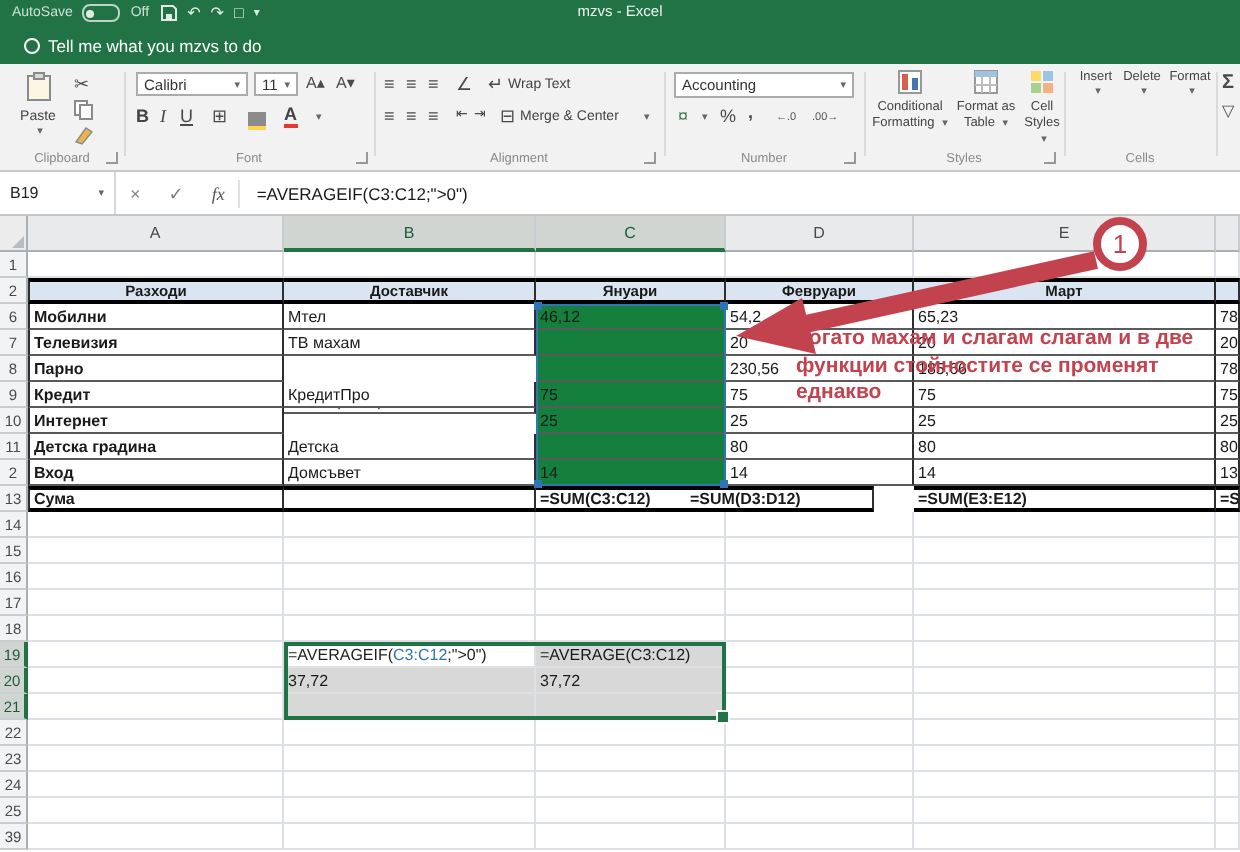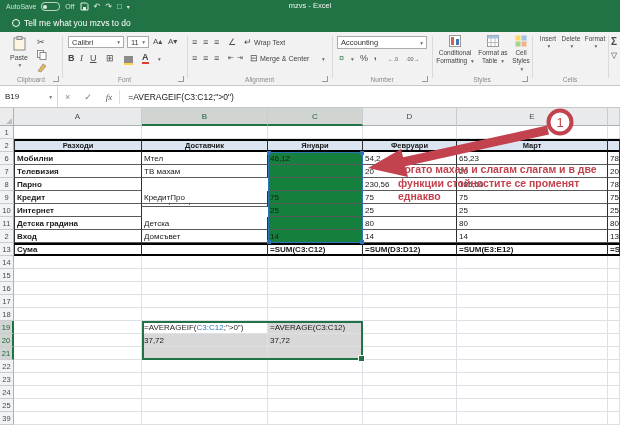--- a/index.html
+++ b/index.html
@@ -318,21 +318,21 @@
     <div class="cell abs2 tc" style="left: 608px; top: 109px; width: 12px; height: 13px;">80</div>
     <div class="cell abs2 tc lbl tl" style="left: 14px; top: 122px; width: 128px; height: 13px;">Вход</div>
     <div class="cell abs2 tc" style="left: 142px; top: 122px; width: 126px; height: 13px;">Домсъвет</div>
     <div class="cell abs2 tc ref" style="left: 268px; top: 122px; width: 95px; height: 13px;">14</div>
     <div class="cell abs2 tc" style="left: 363px; top: 122px; width: 94px; height: 13px;">14</div>
     <div class="cell abs2 tc" style="left: 457px; top: 122px; width: 151px; height: 13px;">14</div>
     <div class="cell abs2 tc" style="left: 608px; top: 122px; width: 12px; height: 13px;">13,</div>
     <div class="cell abs2 tc sum lbl tl" style="left: 14px; top: 135px; width: 128px; height: 13px;">Сума</div>
     <div class="cell abs2 tc sum" style="left: 142px; top: 135px; width: 126px; height: 13px;"></div>
     <div class="cell abs2 tc sum" style="left: 268px; top: 135px; width: 95px; height: 13px;">=SUM(C3:C12)</div>
-    <div class="cell abs2 tc sum" style="left: 363px; top: 135px; width: 94px; height: 13px;">=SUM(D3:D12)</div>
+    <div class="cell abs2 tc sum" style="left: 343px; top: 135px; width: 94px; height: 13px;">=SUM(D3:D12)</div>
     <div class="cell abs2 tc sum" style="left: 457px; top: 135px; width: 151px; height: 13px;">=SUM(E3:E12)</div>
     <div class="cell abs2 tc sum" style="left: 608px; top: 135px; width: 12px; height: 13px;">=SU</div>
     <div class="cell abs2 gc" style="left: 14px; top: 148px; width: 128px; height: 13px;"></div>
     <div class="cell abs2 gc" style="left: 142px; top: 148px; width: 126px; height: 13px;"></div>
     <div class="cell abs2 gc" style="left: 268px; top: 148px; width: 95px; height: 13px;"></div>
     <div class="cell abs2 gc" style="left: 363px; top: 148px; width: 94px; height: 13px;"></div>
     <div class="cell abs2 gc" style="left: 457px; top: 148px; width: 151px; height: 13px;"></div>
     <div class="cell abs2 gc" style="left: 608px; top: 148px; width: 12px; height: 13px;"></div>
     <div class="cell abs2 gc" style="left: 14px; top: 161px; width: 128px; height: 13px;"></div>
     <div class="cell abs2 gc" style="left: 142px; top: 161px; width: 126px; height: 13px;"></div>

